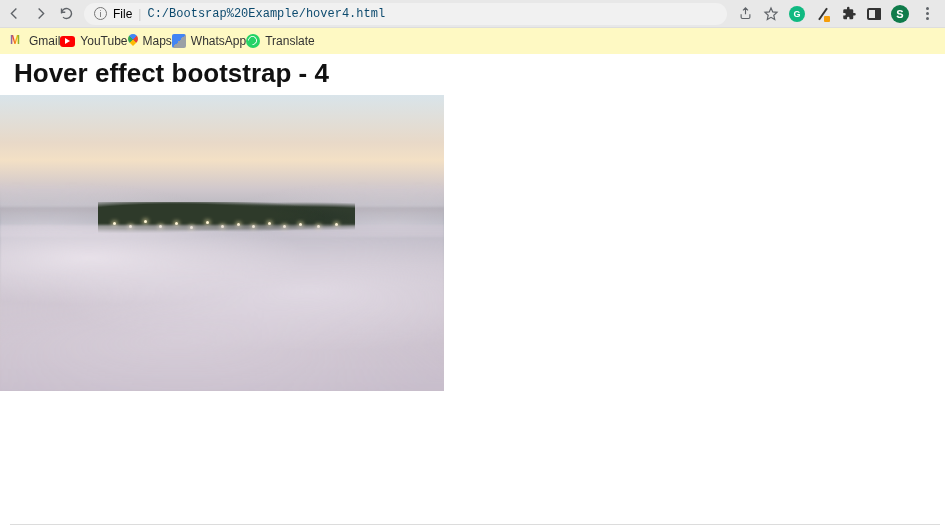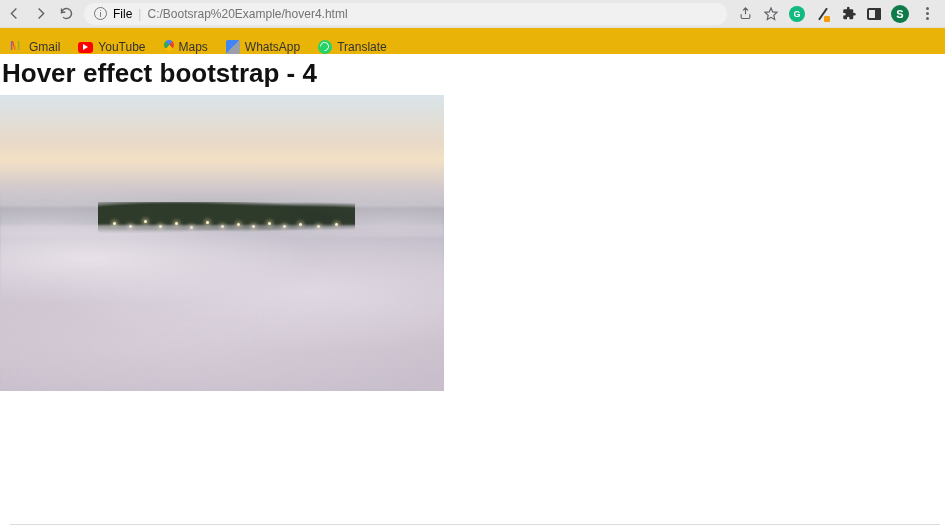--- a/index.html
+++ b/index.html
@@ -54,21 +54,21 @@
       border: 1px solid #777;
       border-radius: 50%;
       display: flex;
       align-items: center;
       justify-content: center;
       font-size: 9px;
       color: #666;
     }
     .addr-file { color: #000000; }
     .addr-sep { color: #ccc; }
-    .addr-url { color: #737373; }
+    .addr-url { color: #0c4a6e; font-family: Liberation Mono, monospace; }
     .toolbar-right {
       display: flex;
       align-items: center;
       gap: 10px;
       padding: 0 4px;
     }
     .share-icon, .star-icon {
       width: 16px; height: 16px; display:flex; align-items:center; justify-content:center;
       color: #5f6368; cursor: pointer;
     }
@@ -107,25 +107,24 @@
       width:16px; height:16px; display:flex; flex-direction:column;
       align-items:center; justify-content:center; gap:2px; cursor:pointer;
     }
     .menu-dots span {
       width:3px; height:3px; background:#5f6368; border-radius:50%;
     }
 
     
     .bookmark-bar {
       height: 26px;
-      background: #eab308;
-      display: flex;
-      align-items: flex-end;
+      background: #fef9c3;
+      display: flex;
+      align-items: center;
       padding: 0 10px;
-      gap: 18px;
       font-size: 12px;
       color: #333;
     }
     .bookmark-item {
       display:flex; align-items:center; gap:5px; cursor:pointer;
     }
     .bm-gmail {
       width:14px; height:10px; position:relative;
     }
     .bm-gmail::before {
@@ -167,21 +166,21 @@
     }
 
     
     .page {
       padding: 2px 0 0 0;
     }
     .page h2 {
       font-size: 26px;
       font-weight: 600;
       color: #111;
-      margin: 2px 0 6px 0;
+      margin: 2px 0 6px 12px;
       padding-left: 2px;
     }
     .hero-image {
       width: 444px;
       height: 296px;
       position: relative;
       overflow: hidden;
       background: linear-gradient(180deg,
         #d9e4ea 0%,
         #e8d9c8 16%,

